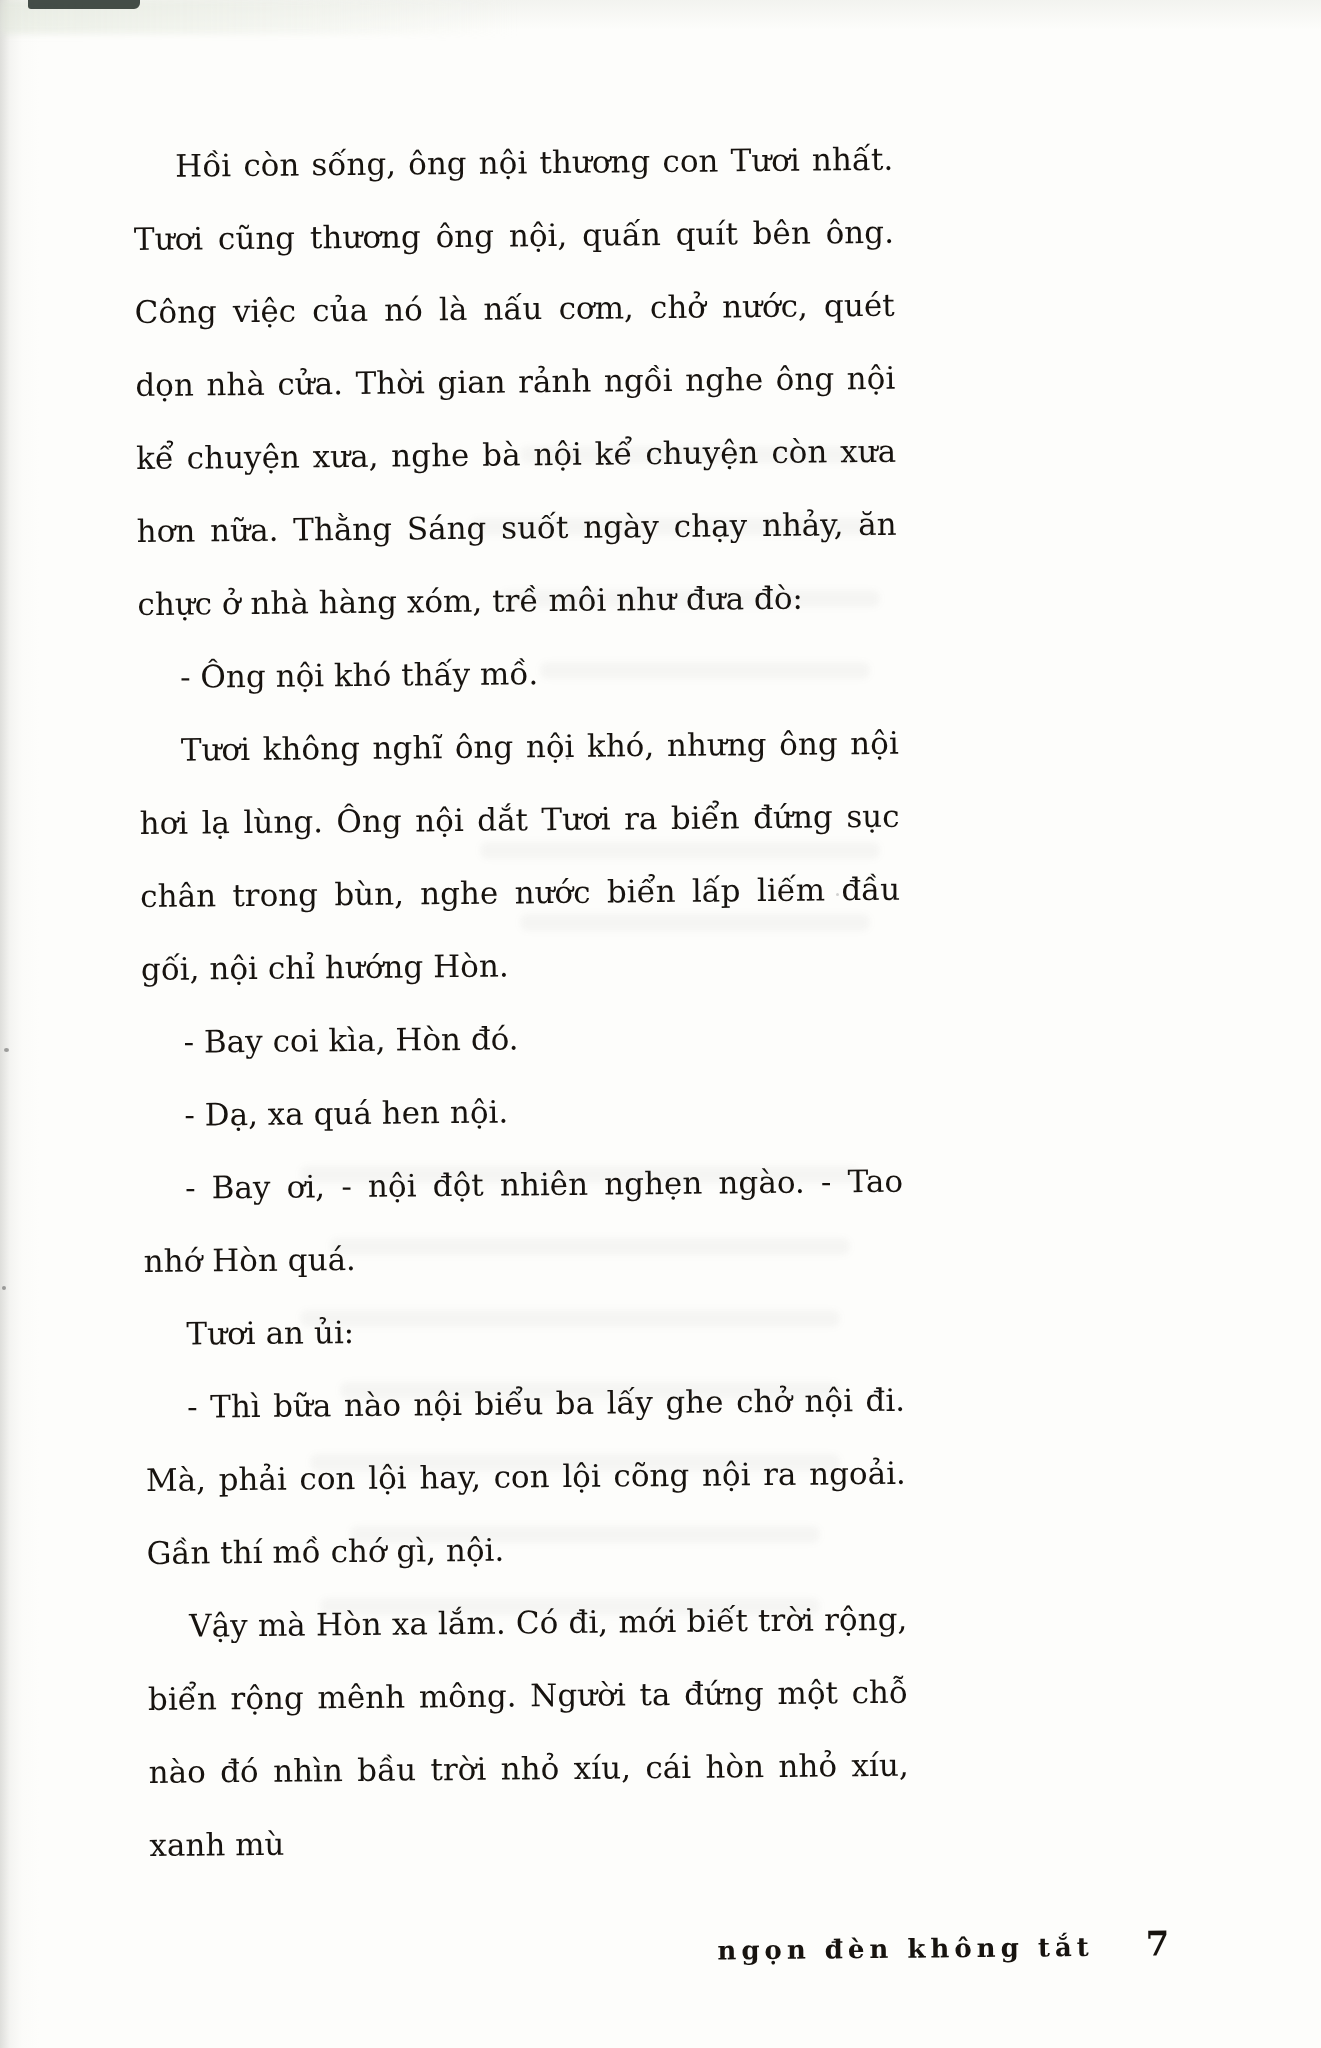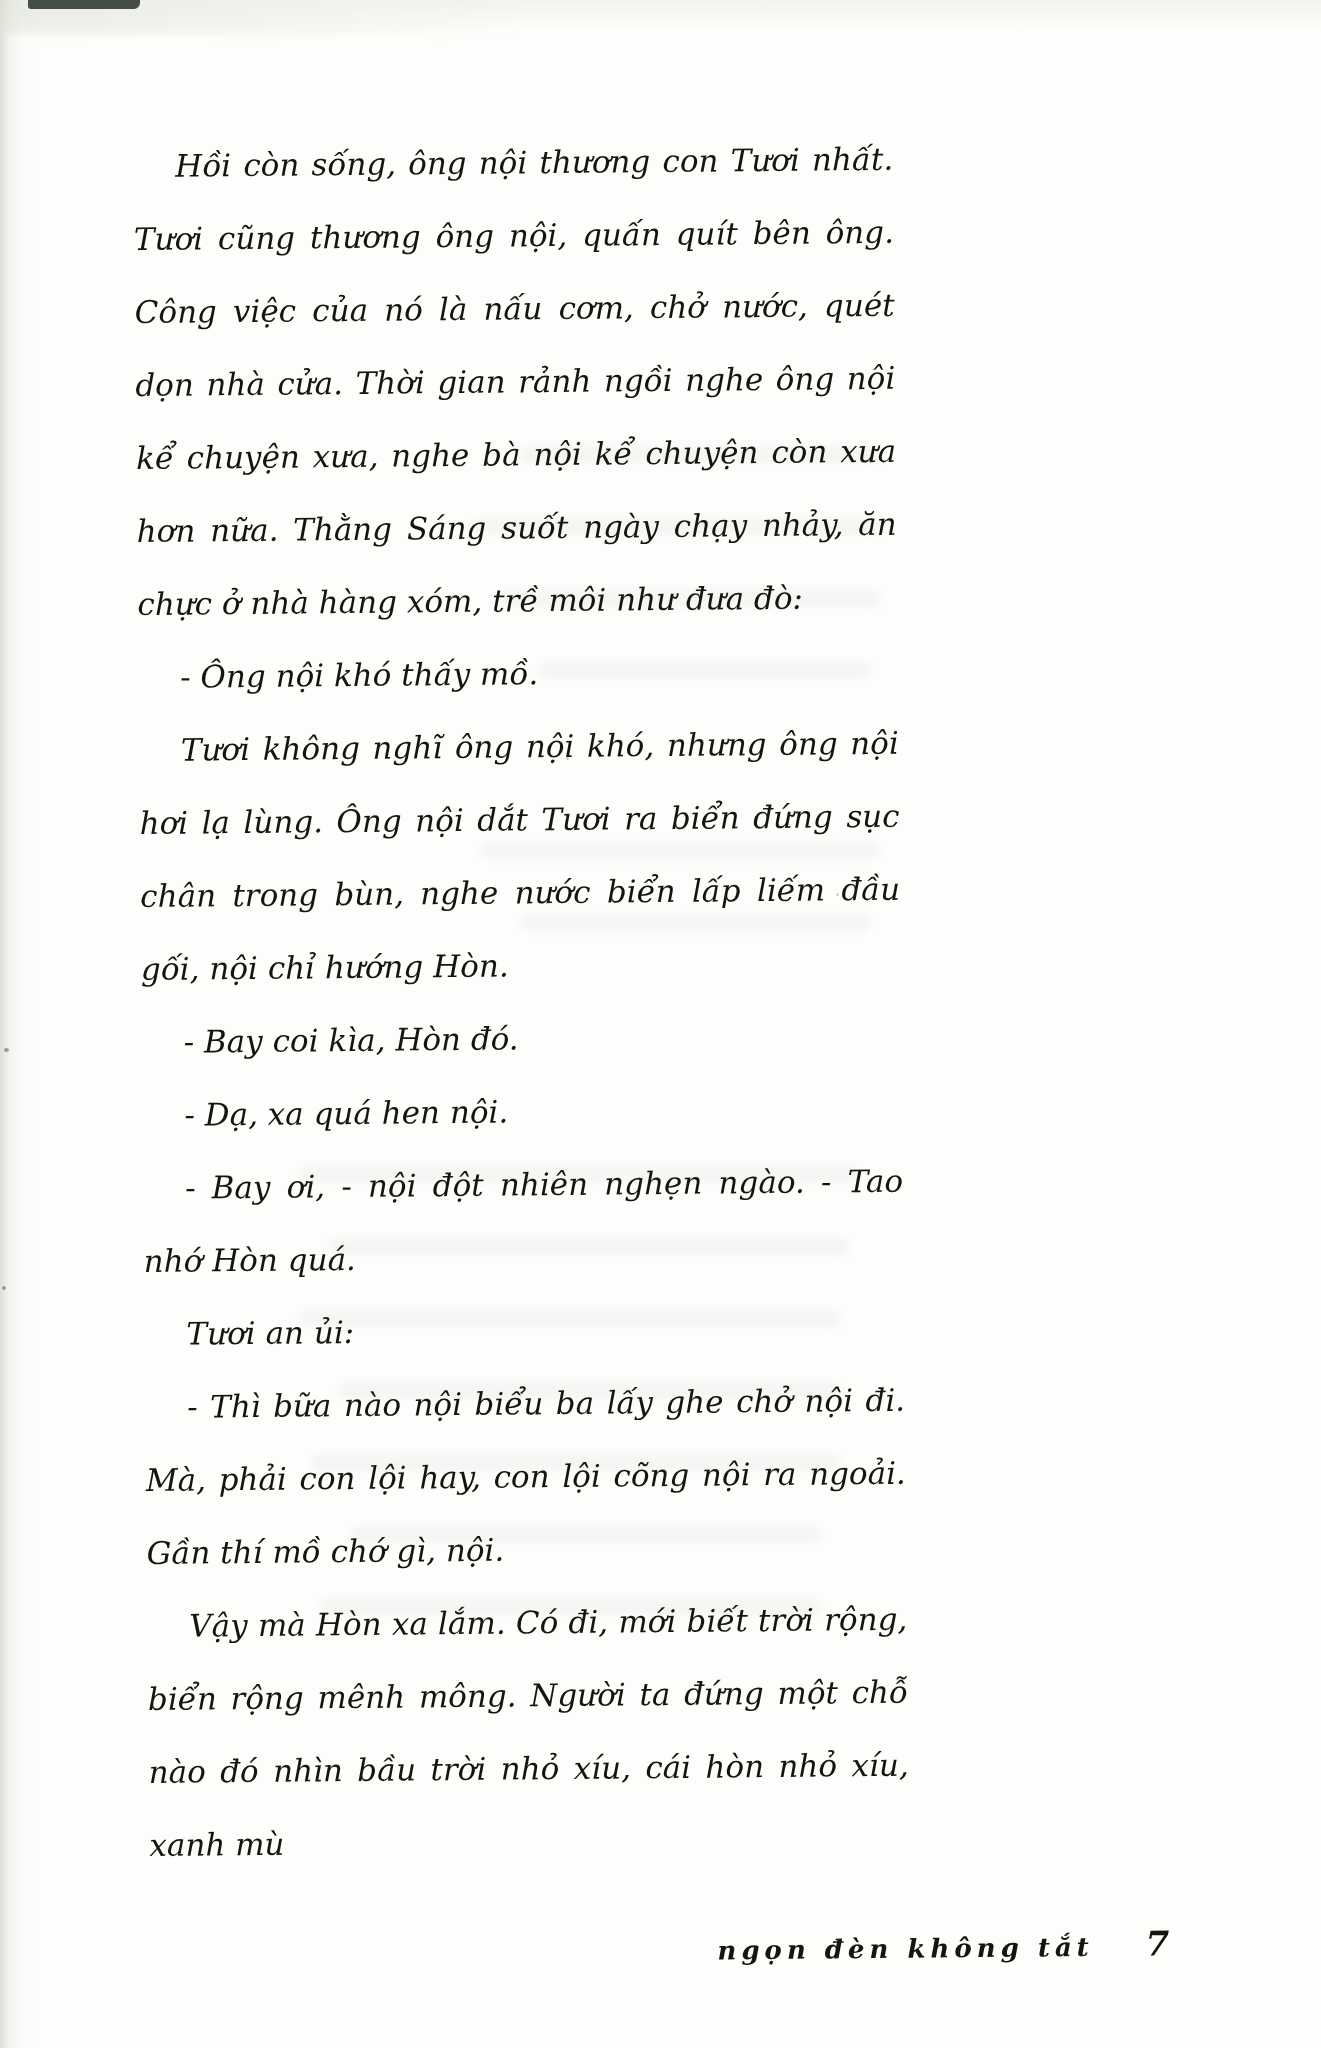--- a/index.html
+++ b/index.html
@@ -14,21 +14,20 @@
     position: relative;
     font-family: "DejaVu Serif", serif;
   }
   .page {
     position: absolute;
     inset: 0;
     background:
       linear-gradient(to right, rgba(150,150,145,0.30) 0px, rgba(190,190,185,0.14) 10px, rgba(220,220,215,0.05) 22px, rgba(0,0,0,0) 40px),
       linear-gradient(to bottom, rgba(210,214,204,0.25) 0px, rgba(0,0,0,0) 30px),
       #fdfdfb;
-    font-style: italic;
   }
   
   .smudge-dark {
     position: absolute;
     left: 28px;
     top: 0;
     width: 112px;
     height: 9px;
     background: #27312c;
     opacity: 0.85;

